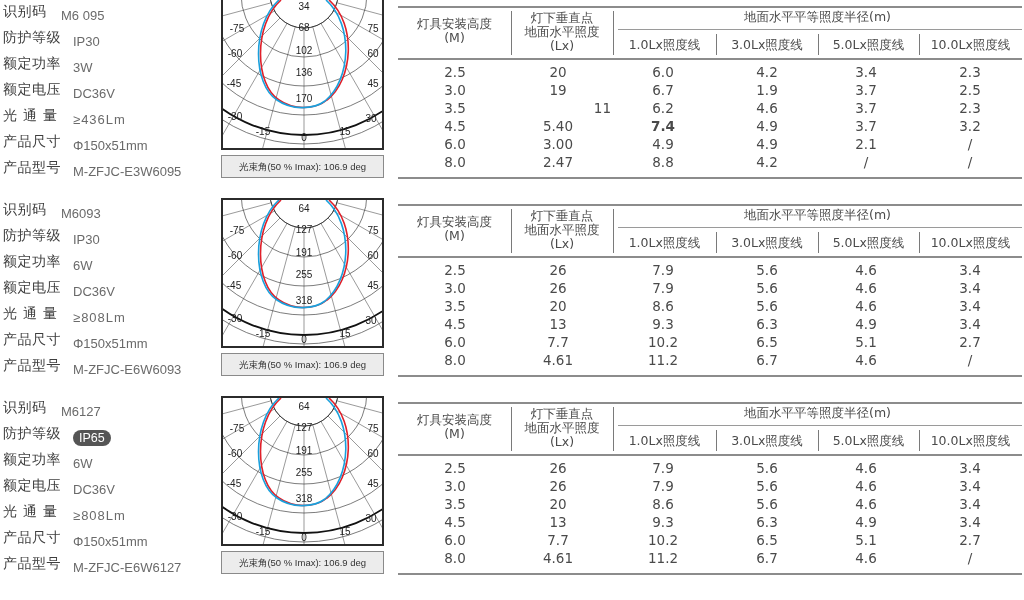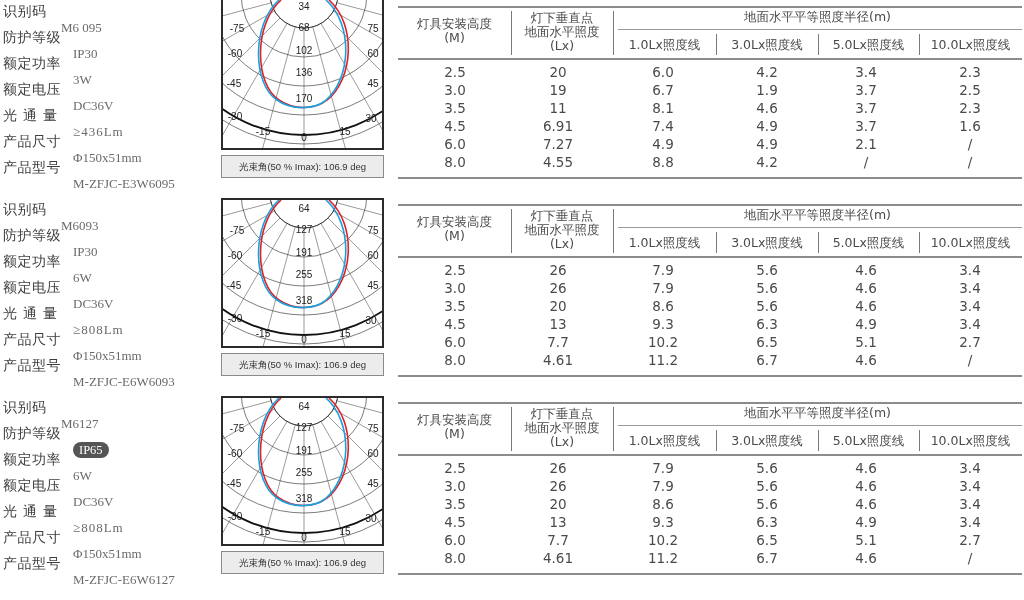--- a/index.html
+++ b/index.html
@@ -4,21 +4,21 @@
   <style>
     html, body { margin: 0; padding: 0; background: #ffffff; }
     body { width: 1024px; height: 600px; position: relative; overflow: hidden;
            font-family: "DejaVu Sans", "Liberation Sans", sans-serif; color: #4a4a4a; }
     .block { position: absolute; left: 0; width: 1024px; height: 198px; }
     
     .specs { position: absolute; left: 3px; top: 0; width: 210px; }
     .spec-row { position: absolute; left: 0; height: 22px; white-space: nowrap; }
     .spec-label { position: absolute; left: 0; top: 0; font-size: 14px; color: #3e3e3e; letter-spacing: 0.5px; width: 66px; }
     .spec-label.spaced { letter-spacing: 6px; }
-    .spec-value { position: absolute; left: 70px; top: 17px; font-family: Liberation Serif, serif; font-size: 13px; color: #6a6a6a; }
+    .spec-value { position: absolute; left: 70px; top: 5px; font-family: Liberation Sans, sans-serif; font-size: 13px; color: #6a6a6a; }
     .badge { display: inline-block; background: #555555; color: #ffffff; border-radius: 9px; padding: 0 6px; font-size: 12.5px; line-height: 16px; }
     
     .polar-box { position: absolute; left: 221px; top: 0; width: 163px; height: 150px; border: 2px solid #2b2b2b; border-top: none; box-sizing: border-box; overflow: hidden; background: #fff; }
     .polar-box.withtop { border-top: 2px solid #2b2b2b; }
     .polar-box svg { position: absolute; left: 0; top: 0; }
     .caption-box { position: absolute; left: 221px; top: 155px; width: 163px; height: 23px; border: 1px solid #8a8a8a; background: #ececec; box-sizing: border-box;
                    font-family: "Liberation Sans", sans-serif; font-size: 9.5px; color: #333; text-align: center; line-height: 21px; }
     
     .tbl { position: absolute; left: 398px; top: 0; width: 624px; height: 180px; }
     .rule { position: absolute; left: 0; width: 624px; background: #8c8c8c; }
@@ -147,45 +147,45 @@
           <div>
             <div class="cell" style="left: 57px; top: 81px;">3.0</div>
             <div class="cell" style="left: 160px; top: 81px;">19</div>
             <div class="cell" style="left: 265px; top: 81px;">6.7</div>
             <div class="cell" style="left: 369px; top: 81px;">1.9</div>
             <div class="cell" style="left: 468px; top: 81px;">3.7</div>
             <div class="cell" style="left: 572px; top: 81px;">2.5</div>
           </div>
           <div>
             <div class="cell" style="left: 57px; top: 99px;">3.5</div>
-            <div class="cell" style="left: 160px; top: 99px;">11</div>
-            <div class="cell" style="left: 265px; top: 99px;">8.1</div>
+            <div class="cell" style="left: 168px; top: 99px; text-align: right;">11</div>
+            <div class="cell" style="left: 265px; top: 99px;">6.2</div>
             <div class="cell" style="left: 369px; top: 99px;">4.6</div>
             <div class="cell" style="left: 468px; top: 99px;">3.7</div>
             <div class="cell" style="left: 572px; top: 99px;">2.3</div>
           </div>
           <div>
             <div class="cell" style="left: 57px; top: 117px;">4.5</div>
-            <div class="cell" style="left: 160px; top: 117px;">6.91</div>
-            <div class="cell" style="left: 265px; top: 117px;">7.4</div>
+            <div class="cell" style="left: 160px; top: 117px;">5.40</div>
+            <div class="cell" style="left: 265px; top: 117px; font-weight: bold;">7.4</div>
             <div class="cell" style="left: 369px; top: 117px;">4.9</div>
             <div class="cell" style="left: 468px; top: 117px;">3.7</div>
-            <div class="cell" style="left: 572px; top: 117px;">1.6</div>
+            <div class="cell" style="left: 572px; top: 117px;">3.2</div>
           </div>
           <div>
             <div class="cell" style="left: 57px; top: 135px;">6.0</div>
-            <div class="cell" style="left: 160px; top: 135px;">7.27</div>
+            <div class="cell" style="left: 160px; top: 135px;">3.00</div>
             <div class="cell" style="left: 265px; top: 135px;">4.9</div>
             <div class="cell" style="left: 369px; top: 135px;">4.9</div>
             <div class="cell" style="left: 468px; top: 135px;">2.1</div>
             <div class="cell" style="left: 572px; top: 135px;">/</div>
           </div>
           <div>
             <div class="cell" style="left: 57px; top: 153px;">8.0</div>
-            <div class="cell" style="left: 160px; top: 153px;">4.55</div>
+            <div class="cell" style="left: 160px; top: 153px;">2.47</div>
             <div class="cell" style="left: 265px; top: 153px;">8.8</div>
             <div class="cell" style="left: 369px; top: 153px;">4.2</div>
             <div class="cell" style="left: 468px; top: 153px;">/</div>
             <div class="cell" style="left: 572px; top: 153px;">/</div>
           </div>
         </div>
     </div>
   </div>
 
   <div class="block" style="top: 198px;">

